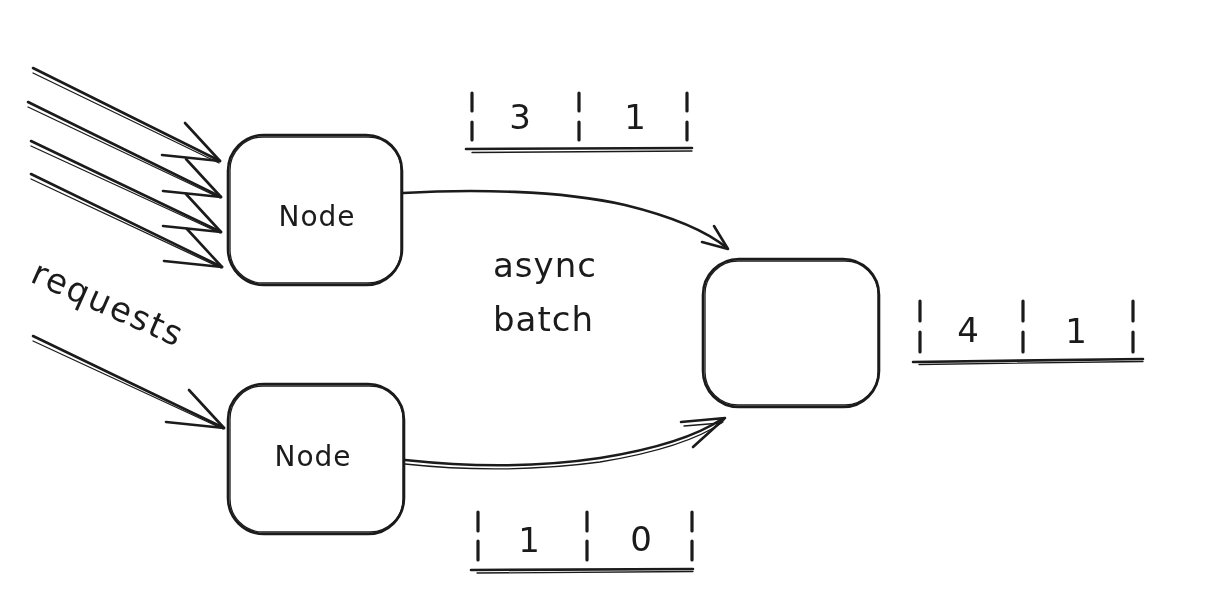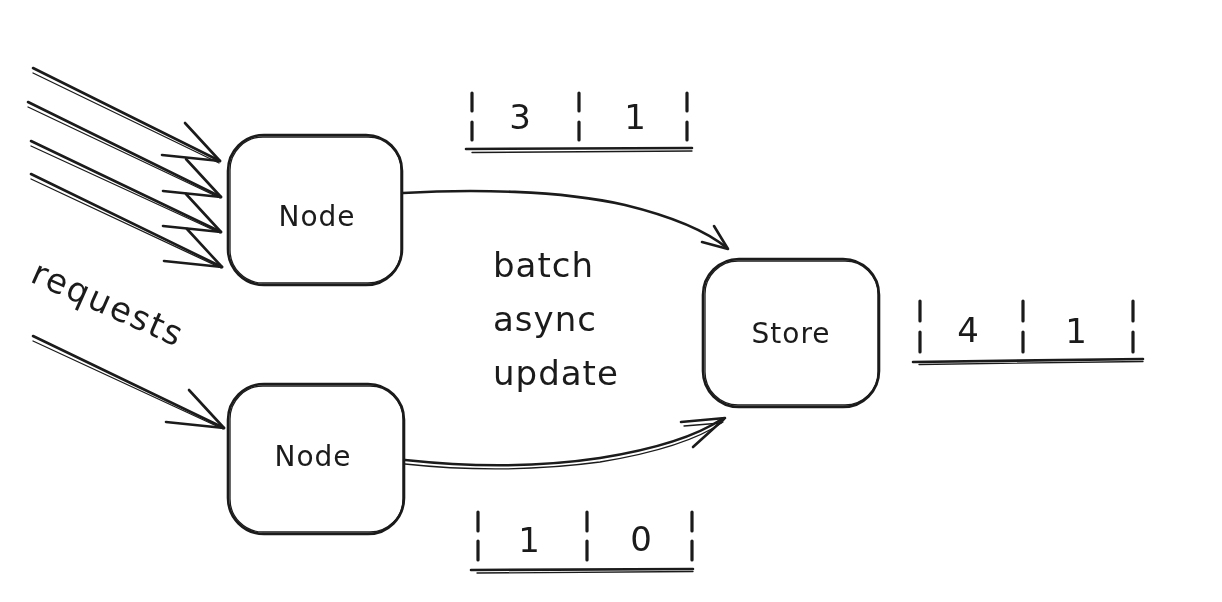--- a/index.html
+++ b/index.html
@@ -112,28 +112,26 @@
       <path class="dash-mark" stroke-dasharray="19 10" d="M478,512 V560 M587,512 V560 M692,512 V560"></path>
       <path class="stroke-main" d="M471,570 L693,569"></path>
       <path class="stroke-echo" d="M477,573 L693,571.5"></path>
     </g>
   </svg>
 
   <div class="txt node-label" style="left:317px;top:216px;">Node</div>
 
   <div class="txt node-label" style="left:313px;top:456px;">Node</div>
 
-  <div class="txt node-label" style="left:791px;top:333px;">Store</div>
 
   <div class="txt requests-label" style="left:42px;top:252px;">requests</div>
 
   <div class="txt edge-note" style="left:493px;top:238px;">
+    <div>async</div>
     <div>batch</div>
-    <div>async</div>
-    <div>update</div>
   </div>
 
   <div class="txt cell-num" style="left:520px;top:117px;">3</div>
   <div class="txt cell-num" style="left:635px;top:117px;">1</div>
 
   <div class="txt cell-num" style="left:968px;top:330px;">4</div>
   <div class="txt cell-num" style="left:1076px;top:331px;">1</div>
 
   <div class="txt cell-num" style="left:529px;top:540px;">1</div>
   <div class="txt cell-num" style="left:641px;top:539px;">0</div>

